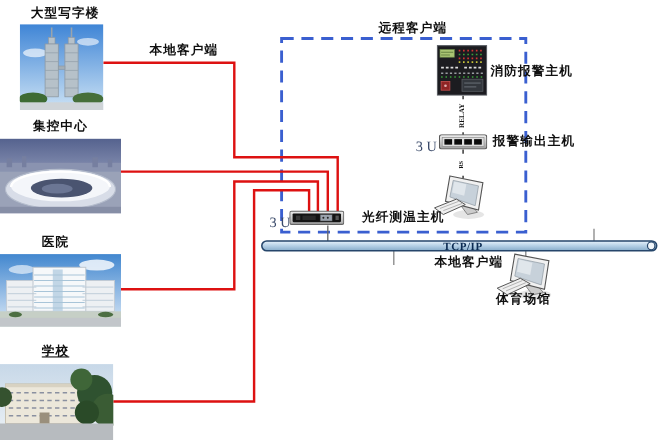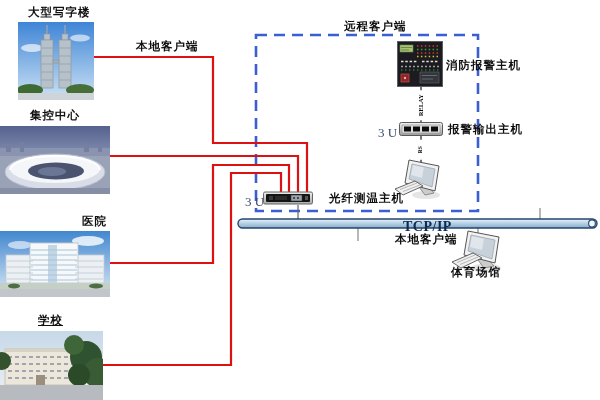--- a/index.html
+++ b/index.html
@@ -10,21 +10,21 @@
   #canvas svg{display:block;}
   .abs{position:absolute;}
   .lbl{
     position:absolute;font-weight:bold;font-size:11.5px;color:#101010;
     white-space:nowrap;line-height:1;letter-spacing:1px;
   }
   .lbl-sm{
     position:absolute;font-size:13px;color:#3a4a6a;white-space:nowrap;line-height:1;
   }
   .lbl-bus{
-    position:absolute;font-weight:bold;font-size:14px;color:#0b2b52;
+    position:absolute;font-weight:bold;font-size:10px;color:#0b2b52;
     white-space:nowrap;line-height:1;letter-spacing:0.5px;
   }
   .vtext{
     position:absolute;font-size:6.5px;font-weight:bold;color:#111;
     text-align:center;transform:rotate(-90deg);transform-origin:center;
     white-space:nowrap;background:#fff;line-height:1;
   }
   .photo{position:absolute;}
 </style>
 </head>
@@ -156,21 +156,21 @@
           <line x1="75" y1="36" x2="103" y2="36"></line>
         <line x1="75" y1="42" x2="103" y2="42"></line>
           <line x1="75" y1="48" x2="103" y2="48"></line>
       </g>
       <rect x="0" y="52" width="110" height="14" fill="#c6cfc6"></rect>
       <rect x="0" y="58" width="110" height="8" fill="#c2c6ca"></rect>
       <ellipse cx="14" cy="55" rx="6" ry="2.5" fill="#4c6e42"></ellipse>
       <ellipse cx="96" cy="55" rx="7" ry="2.5" fill="#4c6e42"></ellipse>
     </svg>
   </div>
-  <div class="lbl" style="left:38px;top:216px;margin-left:44px;">医院</div>
+  <div class="lbl" style="left:38px;top:216px;">医院</div>
 
   <div class="photo" style="left:0px;top:331px;">
     <svg width="103" height="69" viewBox="0 0 103 69">
       <defs>
         <linearGradient id="sky4" x1="0" y1="0" x2="0" y2="1">
           <stop offset="0" stop-color="#c7d8e8"></stop>
             <stop offset="1" stop-color="#edf2f6"></stop>
         </linearGradient>
       </defs>
       <rect width="103" height="69" fill="url(#sky4)"></rect>

